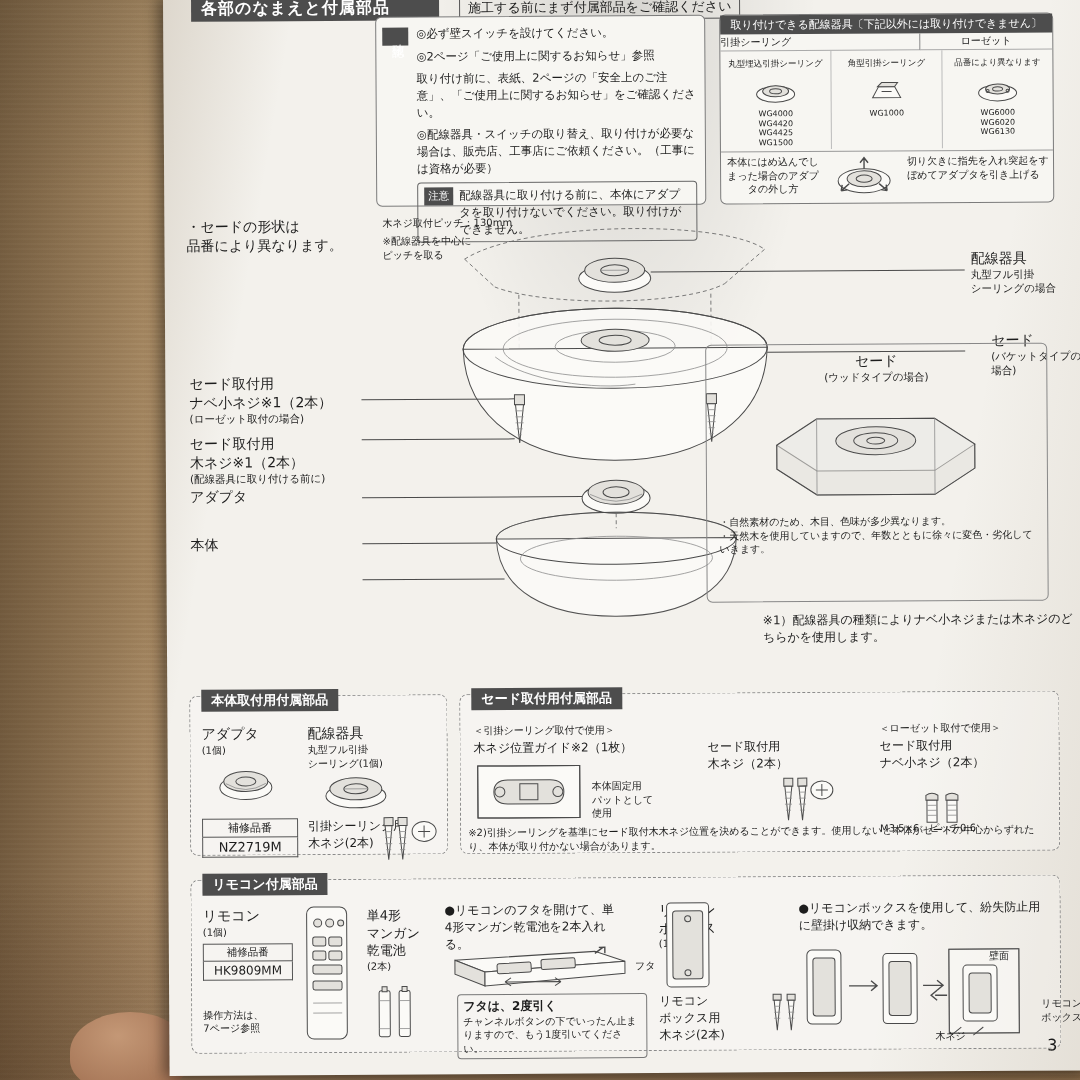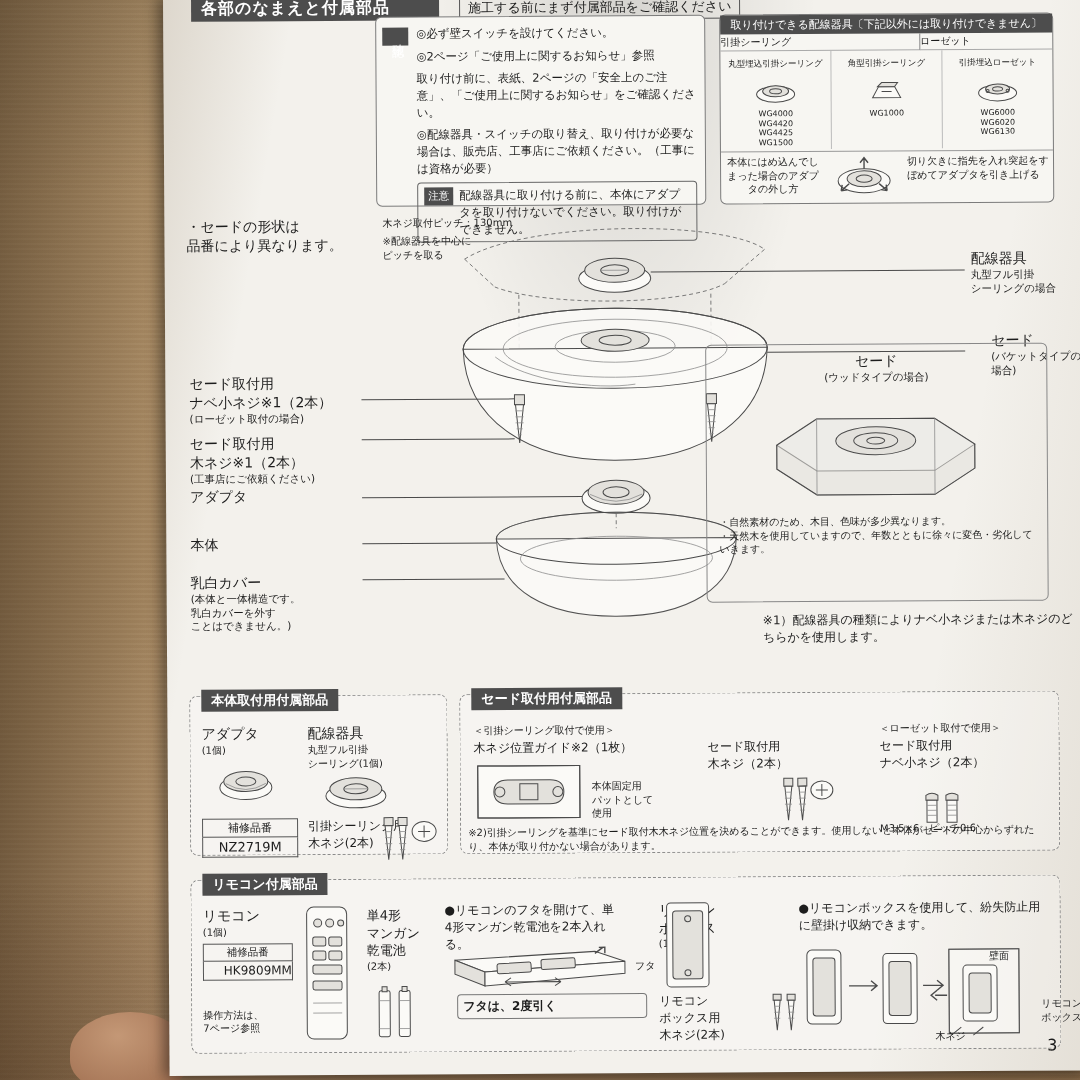--- a/index.html
+++ b/index.html
@@ -57,21 +57,21 @@
   .caution .tag{background:#4d4d4d;color:#fff;font-size:10.5px;padding:1px 4px;white-space:nowrap;}
 
   
   .devbox{position:absolute;left:556px;top:22px;width:334px;height:190px;
     border:1px solid #7b7b7b;border-radius:6px;background:#f7f6f2;box-sizing:border-box;font-size:10px;}
   .devtitle{background:#4d4d4d;color:#fff;font-size:11px;text-align:center;padding:2px 0;}
   .devgrid{display:flex;}
   .devcol{flex:1;text-align:center;border-right:1px solid #bbb;padding:2px 1px;}
   .devcol:last-child{border-right:none;}
   .grpA{flex:3;border-right:1px solid #888;}
-  .grpB{flex:2;}
+  .grpB{flex:2;text-align:center;}
   .grouphdr{font-size:10px;border-bottom:1px solid #aaa;padding:1px 0;}
   .cellname{font-size:8.5px;line-height:1.15;height:22px;display:flex;align-items:center;justify-content:center;}
   .cellart{height:34px;display:flex;align-items:center;justify-content:center;}
   .cellcode{font-size:8px;line-height:1.2;color:#222;}
   .removebox{border-top:1px solid #999;margin-top:2px;padding:3px 4px;display:flex;gap:6px;font-size:10px;}
   .removebox .t1{width:96px;line-height:1.35;text-align:center;}
   .removebox .t2{flex:1;line-height:1.4;}
 
   
   .lbl{position:absolute;font-size:14px;line-height:1.35;}
@@ -154,21 +154,21 @@
             <path class="fillw" d="M8 20 L14 9 L30 9 L36 20 Z"></path>
             <path class="fillg" d="M13 9 L17 5 L33 5 L30 9 Z"></path>
             <path class="st" d="M17 14 h10"></path>
           </svg>
         </div>
         <div class="cellcode">WG1000</div>
       </div>
 
 
       <div class="devcol">
-        <div class="cellname">引掛埋込ローゼット</div>
+        <div class="cellname">品番により異なります</div>
         <div class="cellart">
           <svg width="46" height="28" viewBox="0 0 46 28">
             <ellipse class="fillw" cx="23" cy="16" rx="19" ry="8"></ellipse>
             <ellipse class="fillg" cx="23" cy="12" rx="12" ry="5"></ellipse>
             <ellipse class="st" cx="23" cy="12" rx="5" ry="2.2"></ellipse>
             <circle class="st" cx="13" cy="14" r="1.5"></circle>
             <circle class="st" cx="33" cy="14" r="1.5"></circle>
           </svg>
         </div>
         <div class="cellcode">WG6000</div>
@@ -269,30 +269,24 @@
   </div>
 
   <div class="lbl" style="left:24px;top:360px;white-space:pre-line;">
     <span>セード取付用
 ナベ小ネジ※1（2本）</span>
     <span class="sm">(ローゼット取付の場合)</span>
   </div>
   <div class="lbl" style="left:24px;top:420px;white-space:pre-line;">
     <span>セード取付用
 木ネジ※1（2本）</span>
-    <span class="sm">(工事店にご依頼ください)</span>
+    <span class="sm">(配線器具に取り付ける前に)</span>
   </div>
   <div class="lbl" style="left:24px;top:492px;">アダプタ</div>
   <div class="lbl" style="left:24px;top:540px;">本体</div>
-  <div class="lbl" style="left:24px;top:578px;">
-    <span>乳白カバー</span>
-    <span class="sm" style="white-space:pre-line;">(本体と一体構造です。
-乳白カバーを外す
-ことはできません。)</span>
-  </div>
 
   <div class="wood" style="left:540px;top:352px;width:340px;height:256px;">
     <div style="text-align:center;padding-top:6px;">
       <span style="font-size:14px;">セード</span>
       <span class="sm" style="display:block;font-size:10.5px;">(ウッドタイプの場合)</span>
     </div>
     <svg width="338" height="130" viewBox="0 0 338 130">
       <path class="fillw" d="M70 60 L110 34 L228 34 L268 60 L228 86 L110 86 Z"></path>
       <path class="fillg" d="M70 60 L110 34 L228 34 L268 60 L268 84 L228 110 L110 110 L70 84 Z" opacity=".55"></path>
       <path class="st" d="M70 60 L70 84 L110 110 L228 110 L268 84 L268 60"></path>
@@ -402,21 +396,21 @@
 
   <div class="tiny" style="position:absolute;left:300px;top:832px;width:584px;">※2)引掛シーリングを基準にセード取付木木ネジ位置を決めることができます。使用しないと本体がセードの中心からずれたり、本体が取り付かない場合があります。</div>
 
   <div class="secbox" style="left:22px;top:884px;width:868px;height:172px;"></div>
   <div class="secttl" style="left:34px;top:878px;">リモコン付属部品</div>
 
   <div style="position:absolute;left:34px;top:912px;width:90px;">
     <div style="font-size:14px;">リモコン</div>
     <div class="tiny">(1個)</div>
     <div style="border:1px solid #555;font-size:10.5px;text-align:center;padding:1px 0;margin-top:4px;">補修品番</div>
-    <div style="border:1px solid #555;border-top:none;font-size:12px;text-align:right;padding:2px 0;">HK9809MM</div>
+    <div style="border:1px solid #555;border-top:none;font-size:12px;text-align:center;padding:2px 0;">HK9809MM</div>
     <div class="tiny" style="margin-top:28px;white-space:pre-line;">操作方法は、
 7ページ参照</div>
   </div>
 
   <svg style="position:absolute;left:130px;top:908px;" width="56" height="140" viewBox="0 0 56 140">
     <rect class="fillw" x="8" y="4" width="40" height="132" rx="7"></rect>
     <circle class="fillg" cx="19" cy="20" r="4"></circle>
       <circle class="fillg" cx="31" cy="20" r="4"></circle>
       <circle class="fillg" cx="42" cy="20" r="3"></circle>
     <rect class="fillg" x="14" y="34" width="13" height="9" rx="2"></rect>
@@ -450,20 +444,21 @@
     <path class="fillw" d="M40 30 L180 20 L180 32 L40 44 Z"></path>
     <rect class="fillg" x="52" y="22" width="34" height="10" rx="2" transform="rotate(-3 52 22)"></rect>
     <rect class="fillg" x="96" y="18" width="34" height="10" rx="2" transform="rotate(-3 96 18)"></rect>
     <path class="st2" d="M150 12 l8 -6 M154 6 h6 v6"></path>
     <path class="st" d="M60 40 h56 M60 40 l6 -4 M60 40 l6 4 M116 40 l-6 -4 M116 40 l-6 4"></path>
   </svg>
   <div class="tiny" style="position:absolute;left:466px;top:966px;">フタ</div>
 
   <div style="position:absolute;left:288px;top:1000px;width:190px;border:1px solid #777;border-radius:4px;padding:3px 5px;box-sizing:border-box;">
     <div class="mid" style="font-weight:bold;">フタは、2度引く</div>
+    <div class="tiny">チャンネルボタンの下でいったん止まりますので、もう1度引いてください。</div>
   </div>
 
   <div style="position:absolute;left:490px;top:908px;width:80px;">
     <div style="font-size:14px;white-space:pre-line;line-height:1.3;">リモコン
 ボックス</div>
     <div class="tiny">(1個)</div>
   </div>
   <svg style="position:absolute;left:484px;top:904px;" width="70" height="96" viewBox="0 0 70 96">
     <rect class="fillw" x="14" y="6" width="42" height="84" rx="4"></rect>
     <rect class="fillg" x="20" y="14" width="30" height="68" rx="3"></rect>

